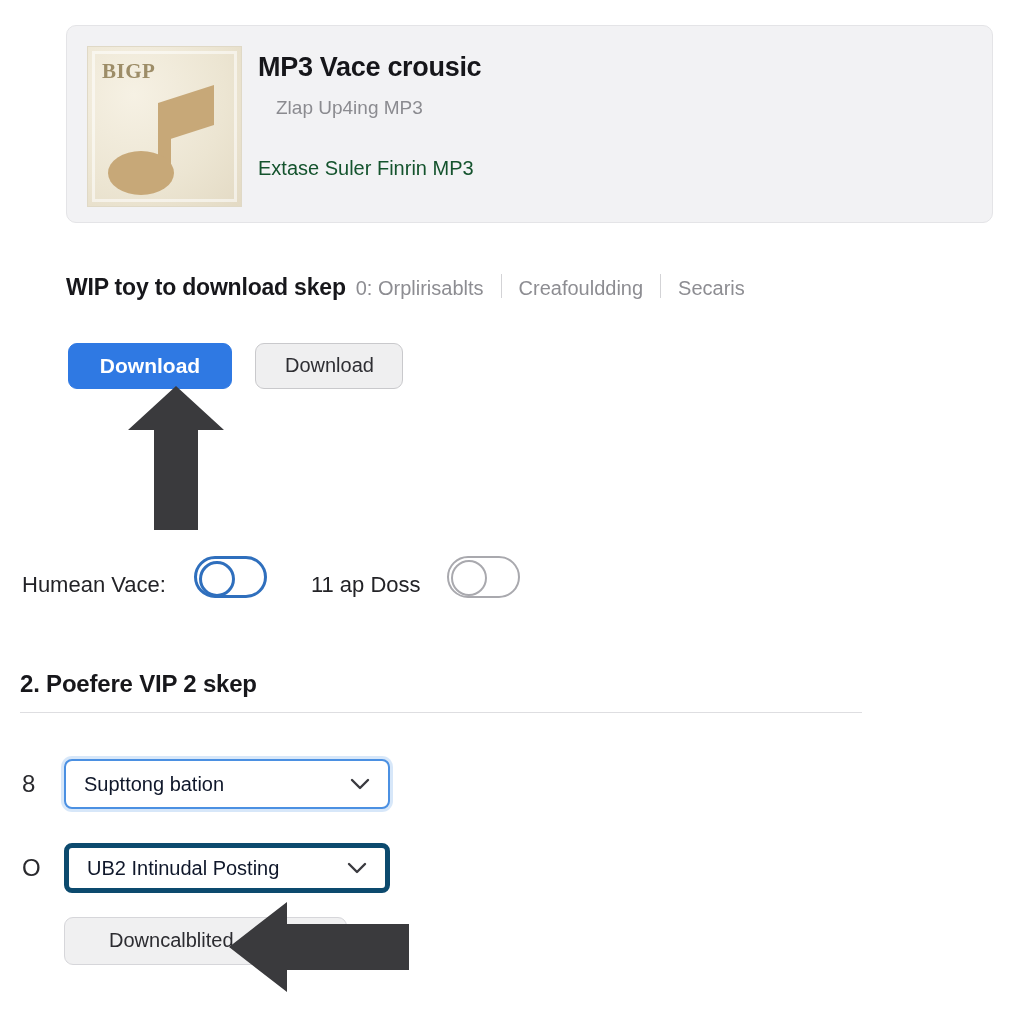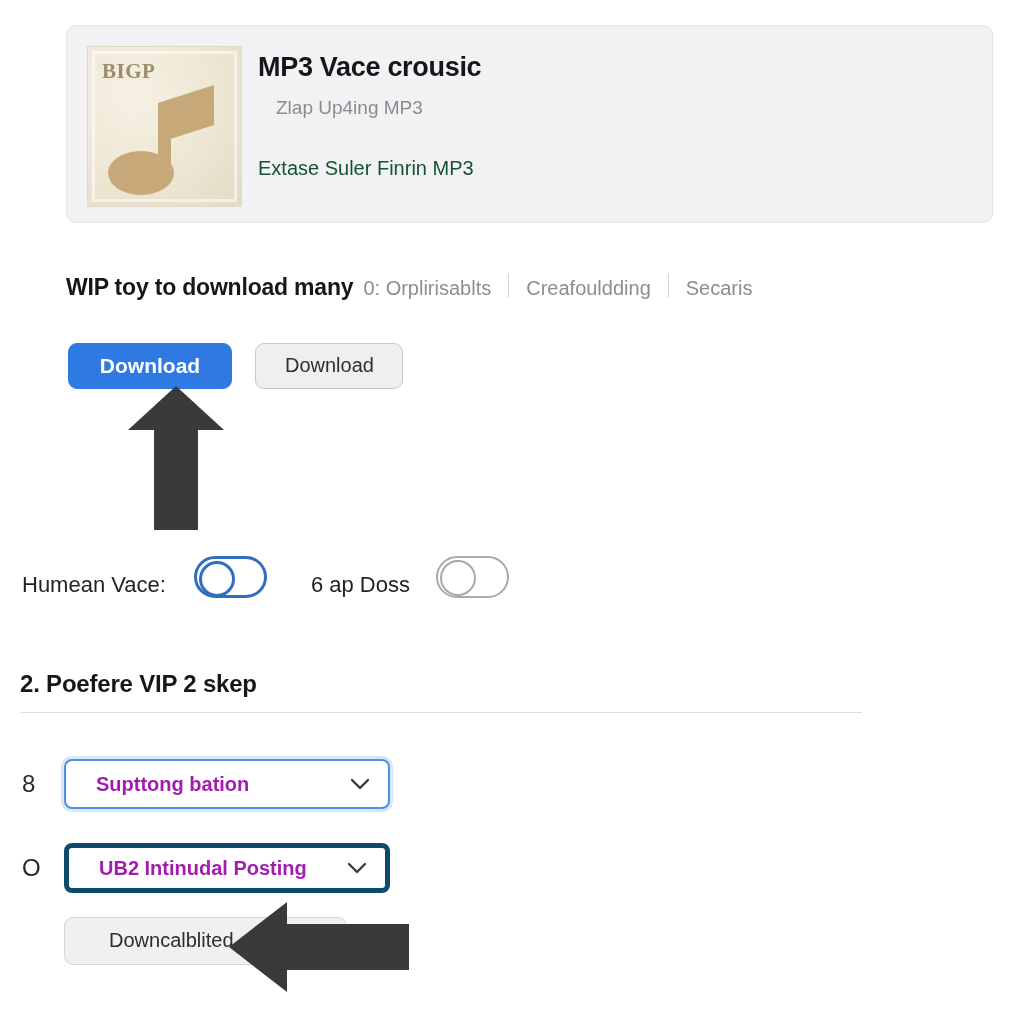--- a/index.html
+++ b/index.html
@@ -275,24 +275,23 @@
   }
   .select.focused {
     border: 2px solid #4b90e2;
     box-shadow: 0 0 0 3px rgba(75,144,226,0.22);
   }
   .select.normal {
     border: 5px solid #0c4a6e;
   }
   .select .val {
     font-size: 20px;
-    color: #a21caf;
-    margin-left: 30px;
-    white-space: nowrap;
-    font-weight: bold;
+    color: #0f172a;
+    margin-left: 18px;
+    white-space: nowrap;
   }
   .select .chev {
     position: absolute;
     right: 18px;
     top: 50%;
     transform: translateY(-50%);
     width: 20px;
     height: 12px;
   }
 
@@ -331,21 +330,21 @@
       </svg>
       <div class="bigp">BIGP</div>
     </div>
 
     <div class="card-title">MP3 Vace crousic</div>
     <div class="card-sub">Zlap Up4ing MP3</div>
     <div class="card-link">Extase Suler Finrin MP3</div>
   </div>
 
   <div class="crumb-row">
-    <span class="crumb-strong">WIP toy to download many</span>
+    <span class="crumb-strong">WIP toy to download skep</span>
     <span class="crumb-plain">0: Orplirisablts</span>
     <span class="crumb-sep"></span>
     <span class="crumb-link">Creafouldding</span>
     <span class="crumb-sep"></span>
     <span class="crumb-link">Secaris</span>
   </div>
 
   <div class="btn-row">
     <span class="btn btn-primary">Download</span>
     <span class="btn btn-secondary">Download</span>
@@ -355,21 +354,21 @@
     <polygon points="48,0 96,44 70,44 70,144 26,144 26,44 0,44" fill="#3a3a3d"></polygon>
   </svg>
 
   <div class="toggle-row">
     <span class="toggle-label">Humean Vace:</span>
     <span class="gap-28"></span>
     <span class="switch blue">
       <span class="knob"></span>
     </span>
     <span class="gap-40"></span>
-    <span class="toggle-label">6 ap Doss</span>
+    <span class="toggle-label">11 ap Doss</span>
     <span class="gap-24"></span>
     <span class="switch gray">
       <span class="knob"></span>
     </span>
   </div>
 
   <div class="sec-head">2. Poefere VIP 2 skep</div>
   <div class="divider"></div>
 
   <div class="field-row r1">

